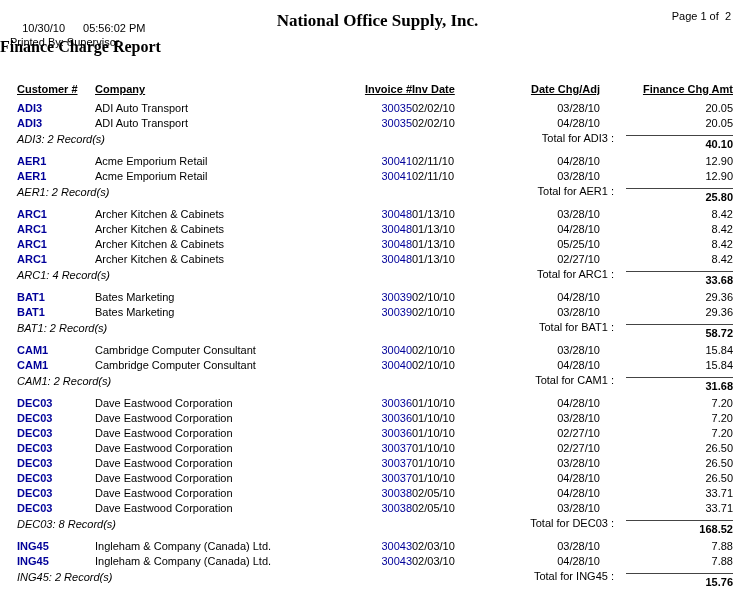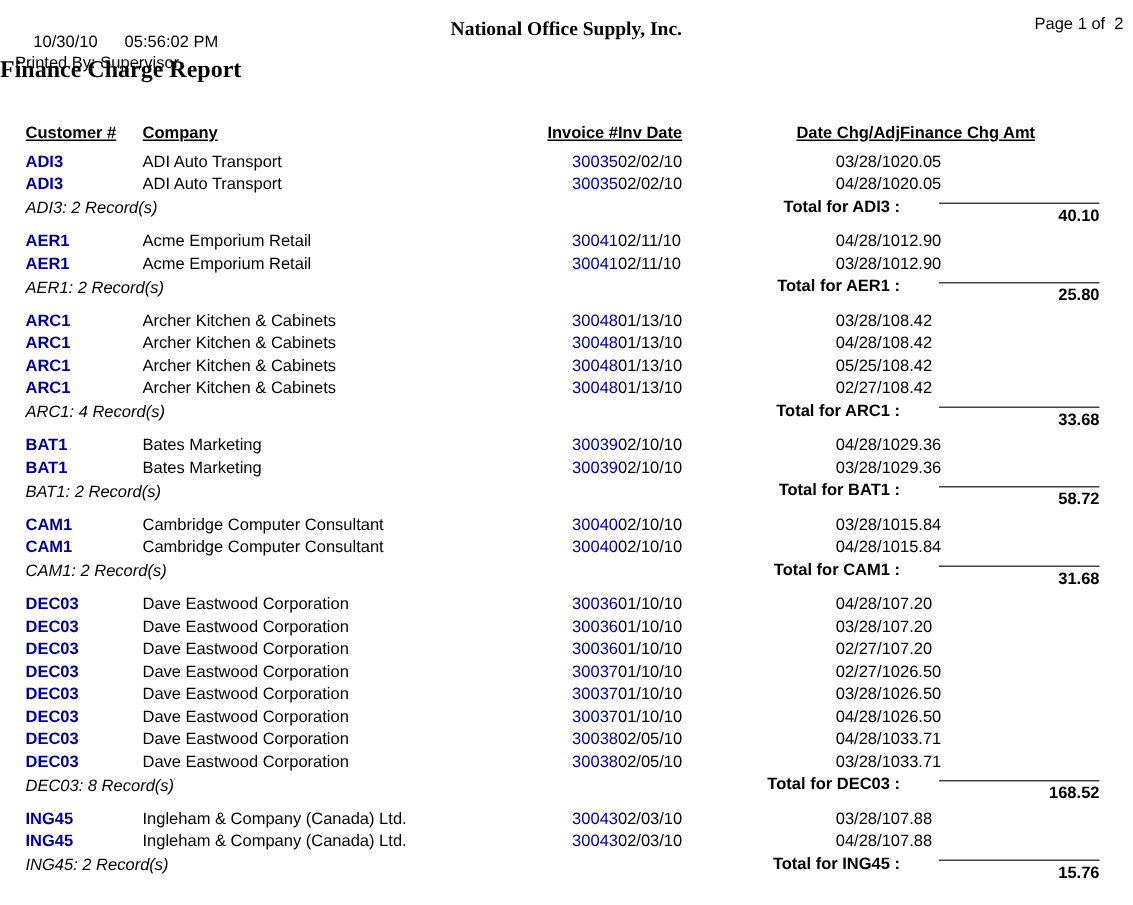--- a/index.html
+++ b/index.html
@@ -10,49 +10,49 @@
     font-size:11px; color:#000;
   }
   .page { position:relative; width:755px; height:603px; background:#fff; }
 
   
   .hdr-datetime { position:absolute; top:10px; left:10px; white-space:pre; }
   .hdr-datetime .time { margin-left:18px; }
   .hdr-printedby { position:absolute; top:36px; left:10px; }
   .hdr-company {
     position:absolute; top:11px; left:0; right:0; text-align:center;
-    font-family:"Liberation Serif", serif; font-weight:bold; font-size:13px;
+    font-family:"Liberation Serif", serif; font-weight:bold; font-size:17px;
   }
   .hdr-title {
     position:absolute; top:38px; left:0; right:0; text-align:left;
     font-family:"Liberation Serif", serif; font-weight:bold; font-size:16px;
   }
-  .hdr-page { position:absolute; top:10px; right:6px; white-space:pre; }
+  .hdr-page { position:absolute; top:10px; right:24px; white-space:pre; }
 
   
   .table { position:absolute; top:82px; left:17px; width:716px; }
   .thead { display:flex; height:16px; line-height:15px; margin-bottom:3px; }
   .thead .cell { font-weight:bold; text-decoration:underline; color:#000; }
   .row { display:flex; height:15px; line-height:15px; }
   .cell { display:block; overflow:hidden; white-space:nowrap; }
 
   .c-cust { width:78px;  text-align:left; }
   .c-comp { width:260px; text-align:left; }
   .c-inv  { width:57px;  text-align:right; }
   .c-invd { width:73px;  }
   .c-dchg { width:115px; text-align:right; }
-  .c-amt  { width:133px; }
+  .c-amt  { width:133px; text-align:right; }
 
   .row .c-cust { font-weight:bold; color:var(--link-blue,#000099); }
   .row .c-inv  { color:var(--link-blue,#000099); }
 
   
   .group-footer { display:flex; align-items:flex-start; height:20px; margin-bottom:3px; }
   .record-note { flex:1; font-style:italic; padding-top:2px; }
-  .total-label { font-weight:bold; margin-right:26px; padding-top:1px; }
+  .total-label { font-weight:normal; margin-right:12px; padding-top:1px; }
   .total-amount {
     width:107px; text-align:right; font-weight:bold;
     margin-top:4px; padding-top:2px;
     border-top:1px solid var(--rule,#444444);
   }
 </style>
 </head>
 <body>
 
 <div class="page">

